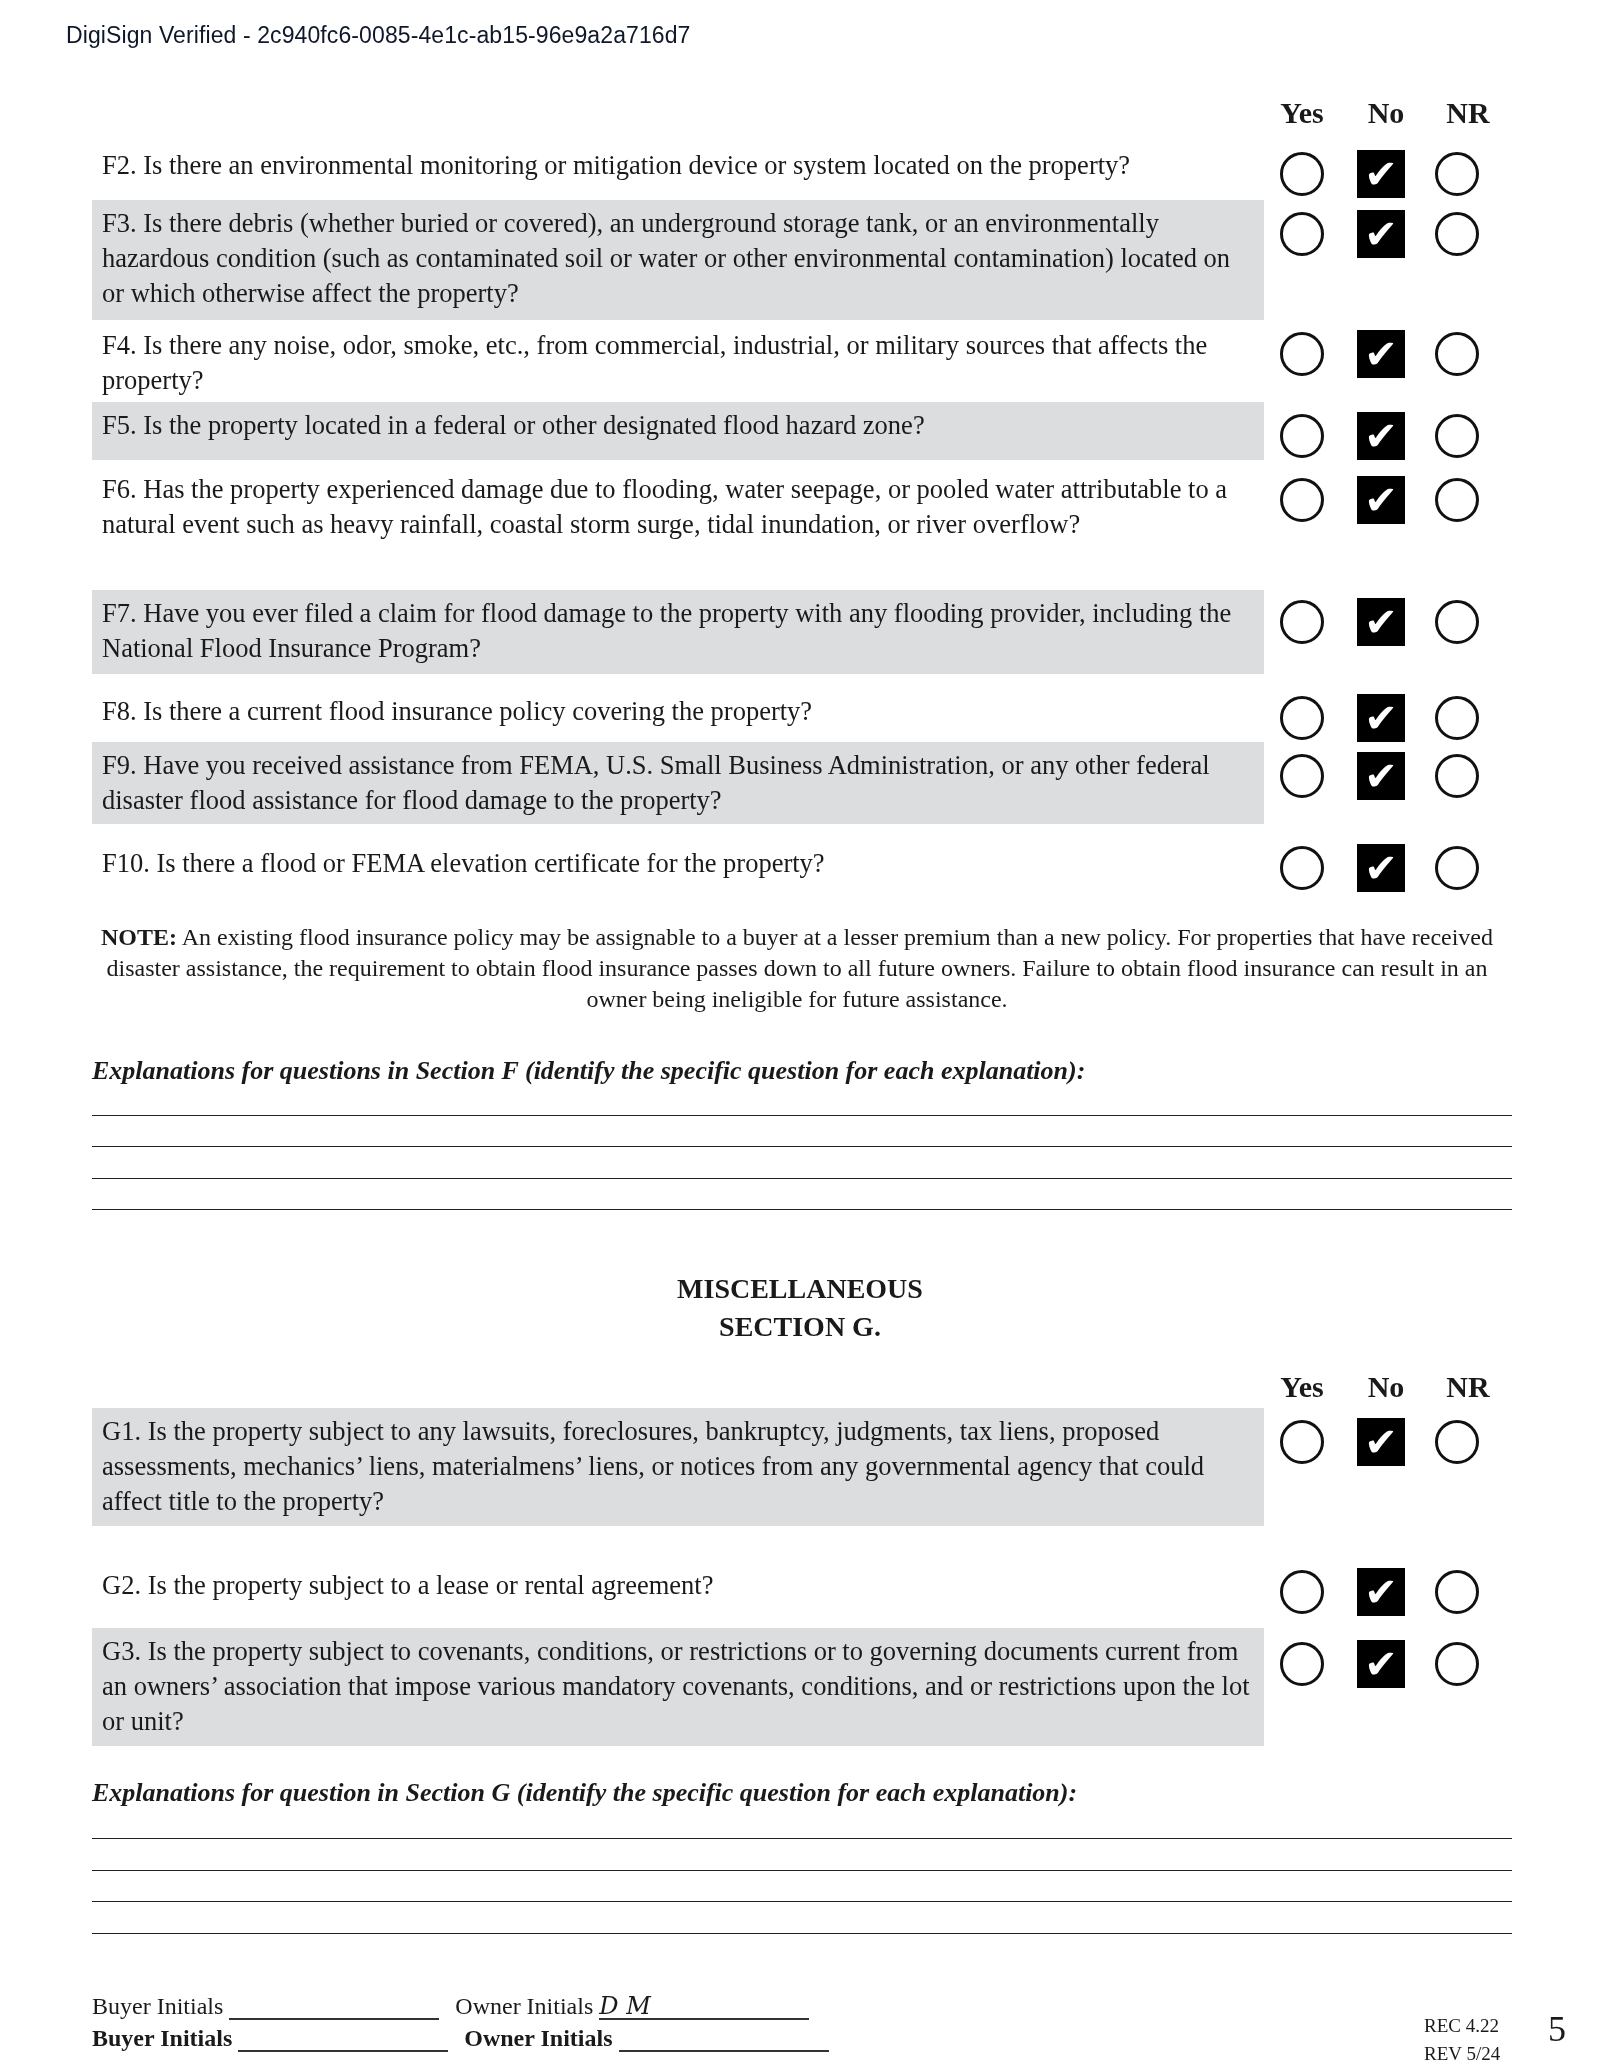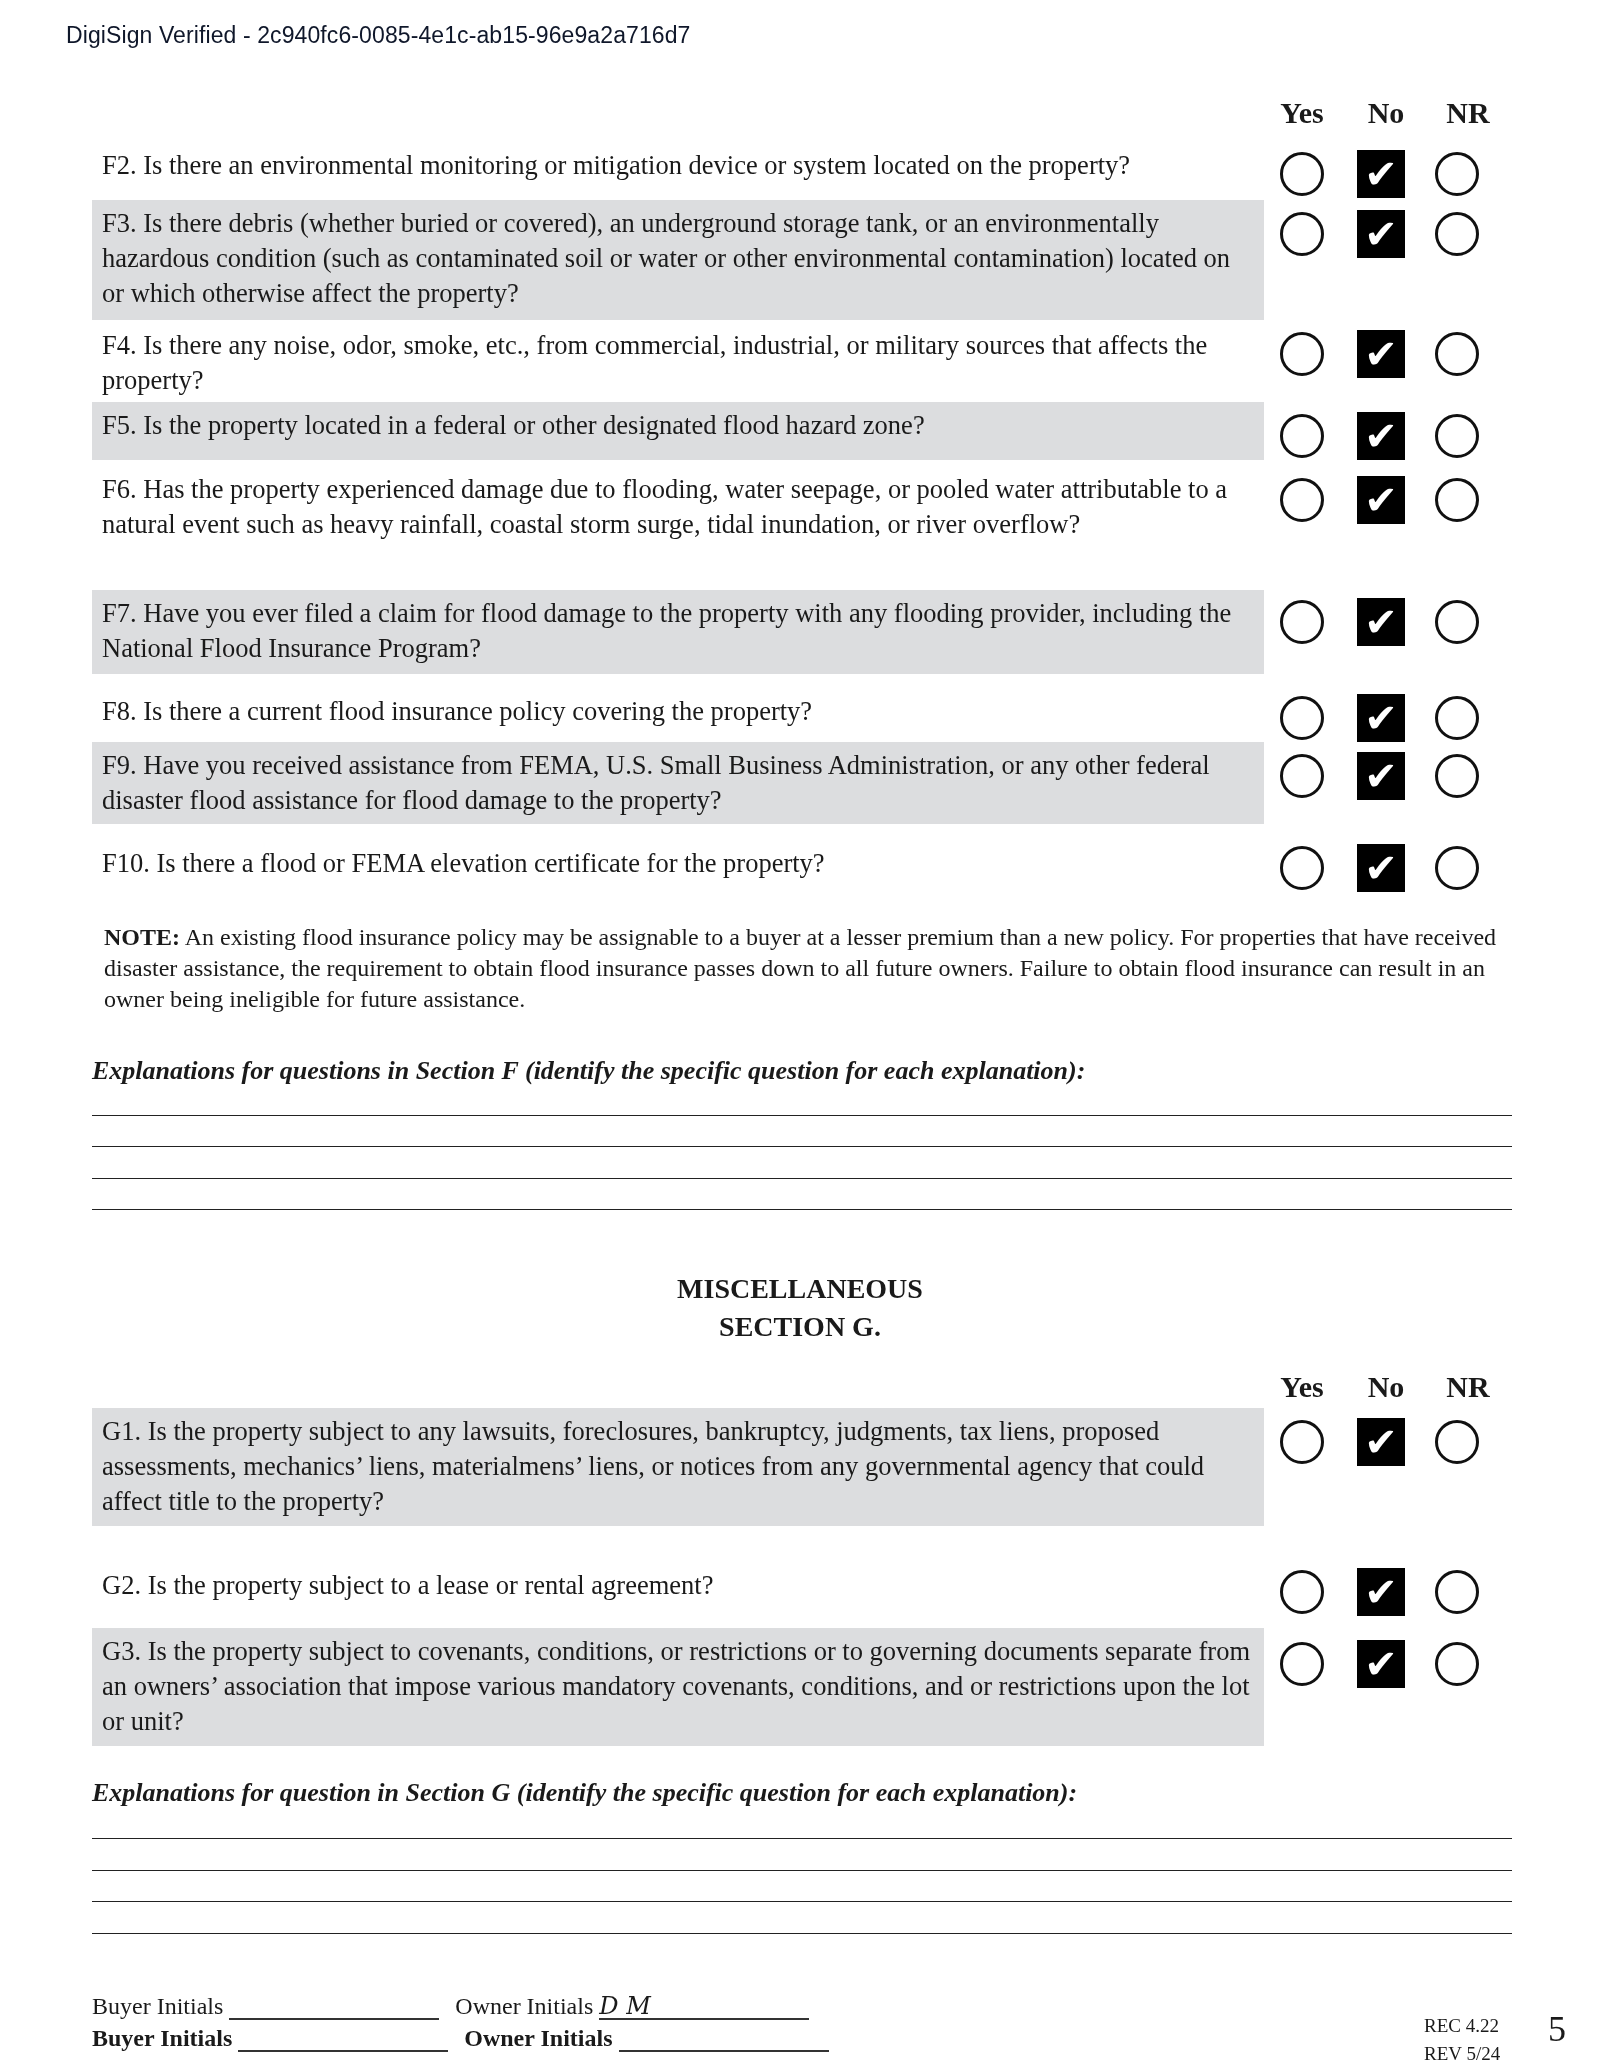--- a/index.html
+++ b/index.html
@@ -9,21 +9,21 @@
               font-size: 23px; color: #0f172a; letter-spacing: 0.1px; }
   .colhdr { position: absolute; font-weight: bold; font-size: 30px; display: flex; }
   .colhdr span { display: inline-block; text-align: center; }
   .row { position: absolute; left: 92px; width: 1172px; font-size: 26.5px; line-height: 35px; }
   .row.shaded { background: #dcdddf; }
   .row .q { padding: 6px 10px 6px 10px; }
   .opts { position: absolute; left: 1280px; display: flex; align-items: center; }
   .radio { width: 44px; height: 44px; border: 3px solid #111; border-radius: 50%; box-sizing: border-box; background: #fff; }
   .check { width: 48px; height: 48px; background: #000; color: #fff; display: flex; align-items: center; justify-content: center;
            font-size: 40px; font-family: "DejaVu Sans", sans-serif; margin: 0 30px 0 33px; line-height: 1; }
-  .note { position: absolute; left: 104px; top: 922px; width: 1410px; font-size: 24px; line-height: 31px; }
+  .note { position: absolute; left: 92px; top: 922px; width: 1410px; font-size: 24px; line-height: 31px; text-align: center; }
   .note b { font-weight: bold; }
   .expl { position: absolute; left: 92px; font-size: 26px; font-weight: bold; font-style: italic; }
   .line { position: absolute; left: 92px; width: 1420px; height: 0; border-top: 1.5px solid #222; }
   .section-title { position: absolute; left: 0; width: 1600px; text-align: center; font-weight: bold; font-size: 28px; line-height: 38px; }
   .footer { position: absolute; font-size: 24px; }
   .uline { display: inline-block; border-bottom: 2px solid #333; vertical-align: bottom; height: 26px; }
   .sig { font-family: "DejaVu Serif", serif; font-style: italic; font-size: 24px; }
   .rev { position: absolute; left: 1424px; top: 2012px; font-size: 19px; line-height: 28px; }
   .pagenum { position: absolute; left: 1548px; top: 2008px; font-size: 36px; }
 </style>
@@ -174,21 +174,21 @@
 </div>
 <div class="opts" style="top:1568px;">
   <div class="radio"></div>
   <div class="check">
       <span>✔</span>
     </div>
   <div class="radio"></div>
 </div>
 
 <div class="row shaded" style="top:1628px; height:118px;">
-  <div class="q">G3. Is the property subject to covenants, conditions, or restrictions or to governing documents separate from an owners’ association that impose various mandatory covenants, conditions, and or restrictions upon the lot or unit?</div>
+  <div class="q">G3. Is the property subject to covenants, conditions, or restrictions or to governing documents current from an owners’ association that impose various mandatory covenants, conditions, and or restrictions upon the lot or unit?</div>
 </div>
 <div class="opts" style="top:1640px;">
   <div class="radio"></div>
   <div class="check">
       <span>✔</span>
     </div>
   <div class="radio"></div>
 </div>
 
 <div class="expl" style="top:1778px;">Explanations for question in Section G (identify the specific question for each explanation):</div>

